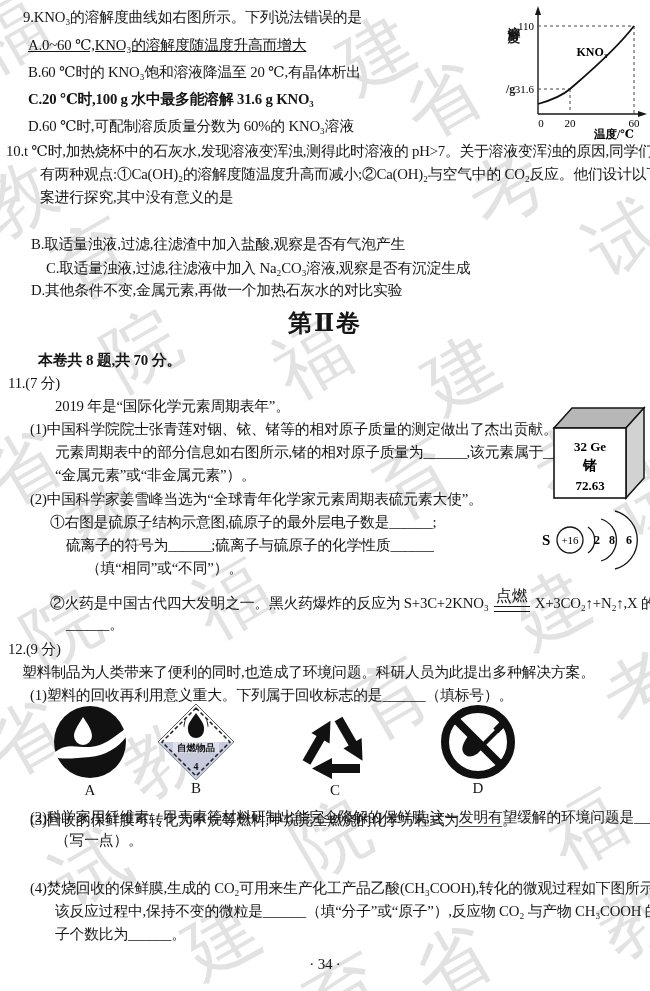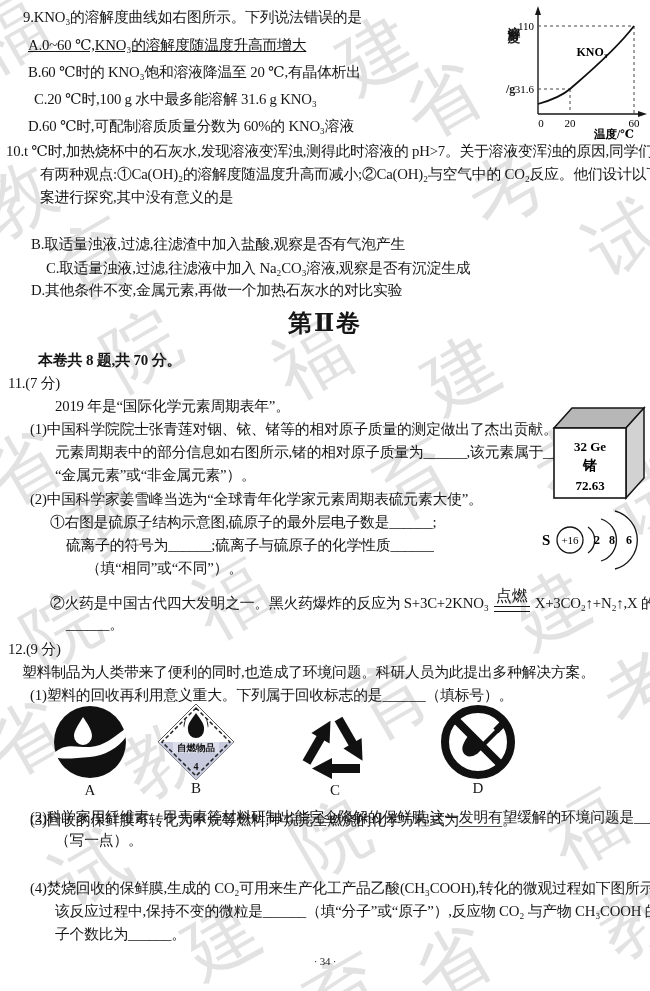--- a/index.html
+++ b/index.html
@@ -57,21 +57,21 @@
       <span style="left: 550px; top: 780px;">福</span>
       <span style="left: 185px; top: 890px;">建</span>
       <span style="left: 415px; top: 915px;">省</span>
       <span style="left: 600px; top: 870px;">教</span>
       <span style="left: 310px; top: 945px;">育</span>
     </div>
 
   <div class="line" style="left:23px;top:9px;">9.KNO₃的溶解度曲线如右图所示。下列说法错误的是</div>
   <div class="line" style="left:28px;top:37px;text-decoration:underline;">A.0~60 ℃,KNO₃的溶解度随温度升高而增大</div>
   <div class="line" style="left:28px;top:64px;">B.60 ℃时的 KNO₃饱和溶液降温至 20 ℃,有晶体析出</div>
-  <div class="line" style="left:34px;top:91px;">C.20 ℃时,100 g 水中最多能溶解 31.6 g KNO₃</div>
+  <div class="line" style="left:28px;top:91px;font-weight:bold;">C.20 ℃时,100 g 水中最多能溶解 31.6 g KNO₃</div>
   <div class="line" style="left:28px;top:118px;">D.60 ℃时,可配制溶质质量分数为 60%的 KNO₃溶液</div>
 
   <div class="vlabel" style="left:505px;top:16px;">溶解度</div>
   <div class="line" style="left:506px;top:82px;font-size:12px;font-weight:bold;">/g</div>
   <svg width="156" height="136" viewBox="0 0 156 136" style="position:absolute;left:494px;top:4px;">
     <line x1="44" y1="110" x2="44" y2="8" stroke="#161616" stroke-width="1.4"></line>
     <polygon points="44,2 41,11 47,11" fill="#161616"></polygon>
     <line x1="44" y1="110" x2="148" y2="110" stroke="#161616" stroke-width="1.4"></line>
     <polygon points="153,110 144,107 144,113" fill="#161616"></polygon>
     <path d="M44,22 H140 M140,22 V110 M44,85 H76 M76,85 V110" stroke="#444" stroke-width="1" stroke-dasharray="3,3" fill="none"></path>
@@ -194,15 +194,15 @@
     <div class="sym-label">D</div>
   </div>
 
   <div class="line" style="left:30px;top:809px;">(2)科学家用纤维素、甲壳素等材料研制出能完全降解的保鲜膜,这一发明有望缓解的环境问题是______</div>
   <div class="line" style="left:55px;top:832px;">（写一点）。</div>
   <div class="line" style="left:30px;top:812px;">(3)回收的保鲜膜可转化为甲烷等燃料,甲烷完全燃烧的化学方程式为______。</div>
   <div class="line" style="left:30px;top:880px;">(4)焚烧回收的保鲜膜,生成的 CO₂可用来生产化工产品乙酸(CH₃COOH),转化的微观过程如下图所示。</div>
   <div class="line" style="left:55px;top:903px;">该反应过程中,保持不变的微粒是______（填“分子”或“原子”）,反应物 CO₂ 与产物 CH₃COOH 的分</div>
   <div class="line" style="left:55px;top:926px;">子个数比为______。</div>
 
-  <div class="line center" style="top:955px;font-size:11px;">· 34 ·</div>
+  <div class="line center" style="top:955px;font-size:15px;">· 34 ·</div>
 
 </div>
 
 </body></html>

